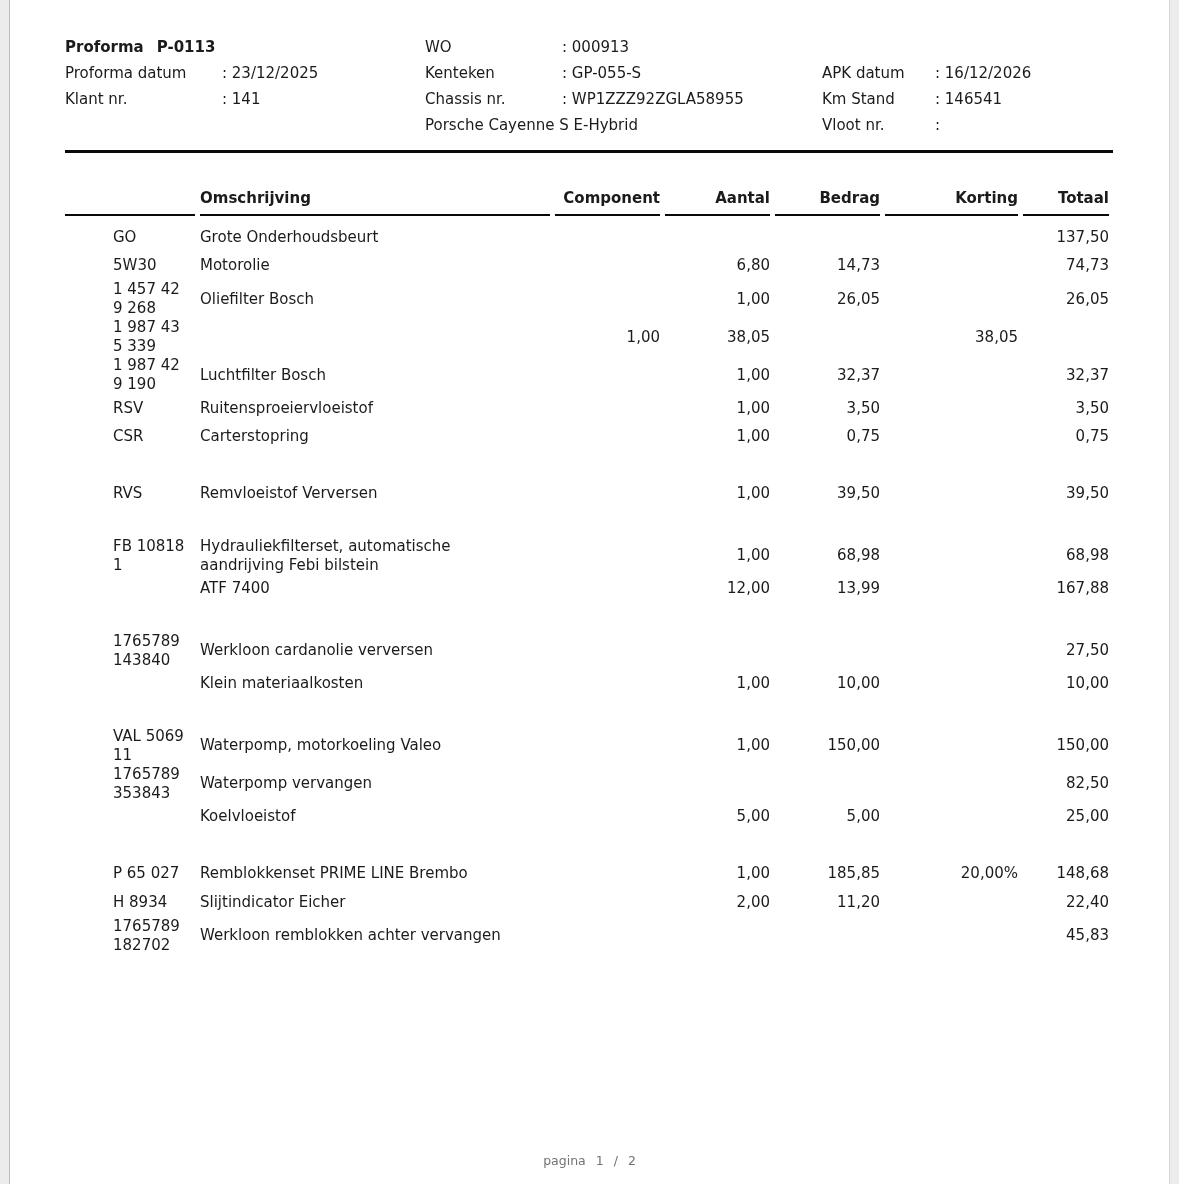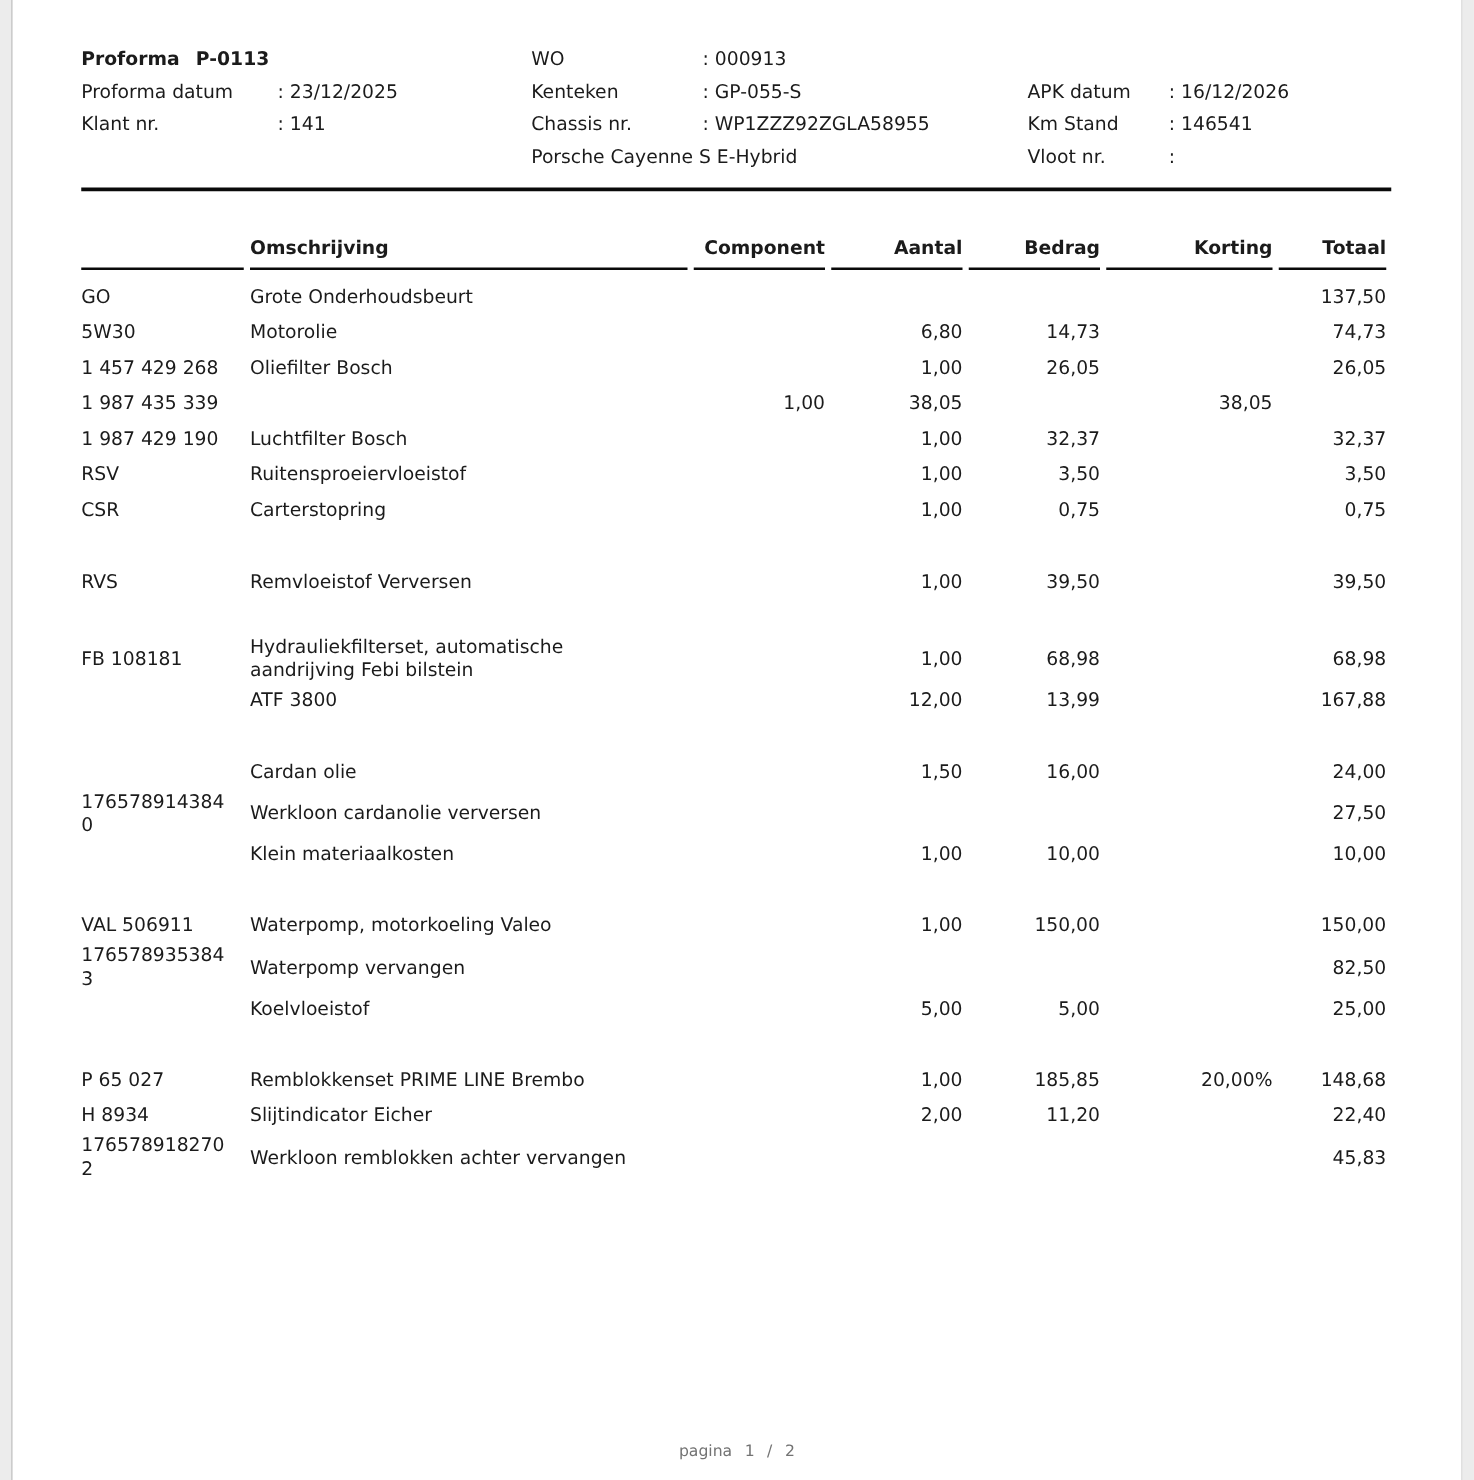--- a/index.html
+++ b/index.html
@@ -3,21 +3,21 @@
 <meta charset="utf-8">
 <style>
   * { box-sizing: border-box; margin: 0; padding: 0; }
   html, body {
     width: 1179px; height: 1184px;
     background: #ececec;
     font-family: "DejaVu Sans", "Liberation Sans", sans-serif;
     color: #1b1b1b;
     overflow: hidden;
   }
-  .viewport { width: 1179px; height: 1184px; display: flex; justify-content: center; align-items: flex-end; }
+  .viewport { width: 1179px; height: 1056px; display: flex; justify-content: center; }
   .page {
     width: 1161px; height: 1184px;
     background: #ffffff;
     border-left: 1px solid #bdbdbd;
     border-right: 1px solid #d6d6d6;
     position: relative;
     padding: 34px 56px 0 55px;
     font-size: 15px;
   }
 
@@ -47,21 +47,21 @@
   }
   .thead-row .hcell {
     font-weight: bold;
     padding-bottom: 22px;
     border-bottom: 2.5px solid #0a0a0a;
     height: 27px;
   }
   .cell-r { text-align: right; }
   .tbody { padding-top: 7px; }
   .trow { min-height: 28.5px; line-height: 19px; }
-  .trow .cell-code { padding-right: 8px; word-break: break-all; align-self: center; }
+  .trow .cell-code { padding-right: 8px; word-break: break-all; align-self: center; margin-left: 48px; }
   .trow .cell-desc { white-space: pre-line; }
   .spacer-row { height: 28.5px; }
 
   
   .footer {
     position: absolute;
     bottom: 16px; left: 0; right: 0;
     text-align: center;
     font-size: 12.5px;
     color: #737373;
@@ -204,38 +204,29 @@
 aandrijving Febi bilstein</div>
         <div class="cell-r"></div>
         <div class="cell-r">1,00</div>
         <div class="cell-r">68,98</div>
         <div class="cell-r"></div>
         <div class="cell-r">68,98</div>
       </div>
 
       <div class="trow">
         <div class="cell-code"></div>
-        <div class="cell-desc">ATF 3800</div>
+        <div class="cell-desc">ATF 7400</div>
         <div class="cell-r"></div>
         <div class="cell-r">12,00</div>
         <div class="cell-r">13,99</div>
         <div class="cell-r"></div>
         <div class="cell-r">167,88</div>
       </div>
 
     <div class="spacer-row"></div>
-      <div class="trow">
-        <div class="cell-code"></div>
-        <div class="cell-desc">Cardan olie</div>
-        <div class="cell-r"></div>
-        <div class="cell-r">1,50</div>
-        <div class="cell-r">16,00</div>
-        <div class="cell-r"></div>
-        <div class="cell-r">24,00</div>
-      </div>
 
       <div class="trow">
         <div class="cell-code">1765789143840</div>
         <div class="cell-desc">Werkloon cardanolie verversen</div>
         <div class="cell-r"></div>
         <div class="cell-r"></div>
         <div class="cell-r"></div>
         <div class="cell-r"></div>
         <div class="cell-r">27,50</div>
       </div>

